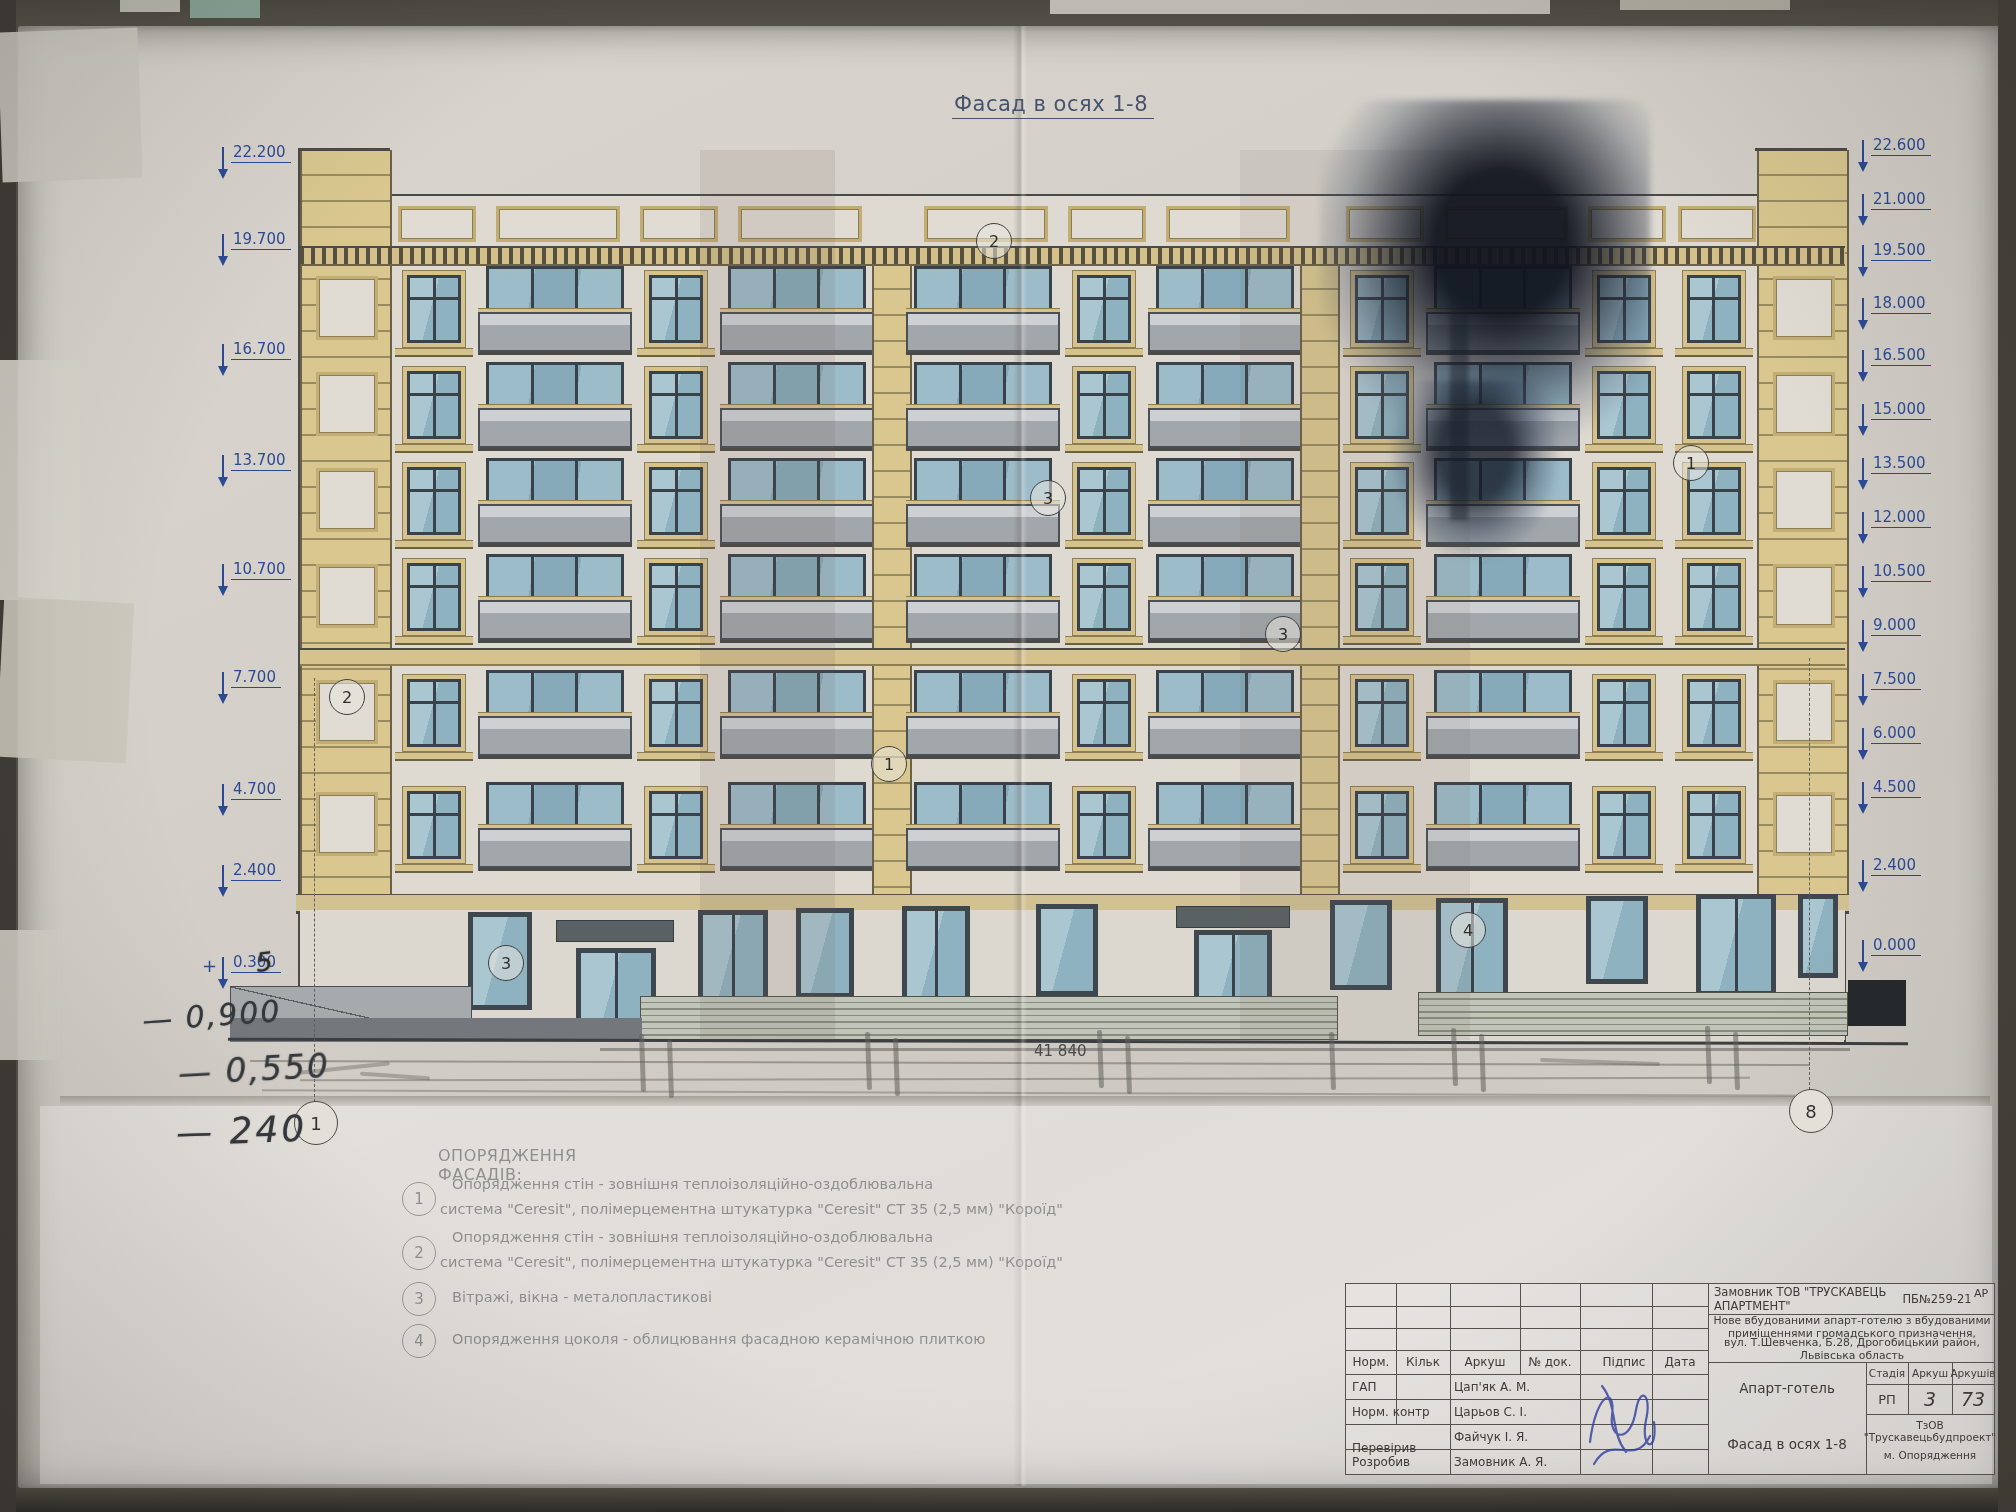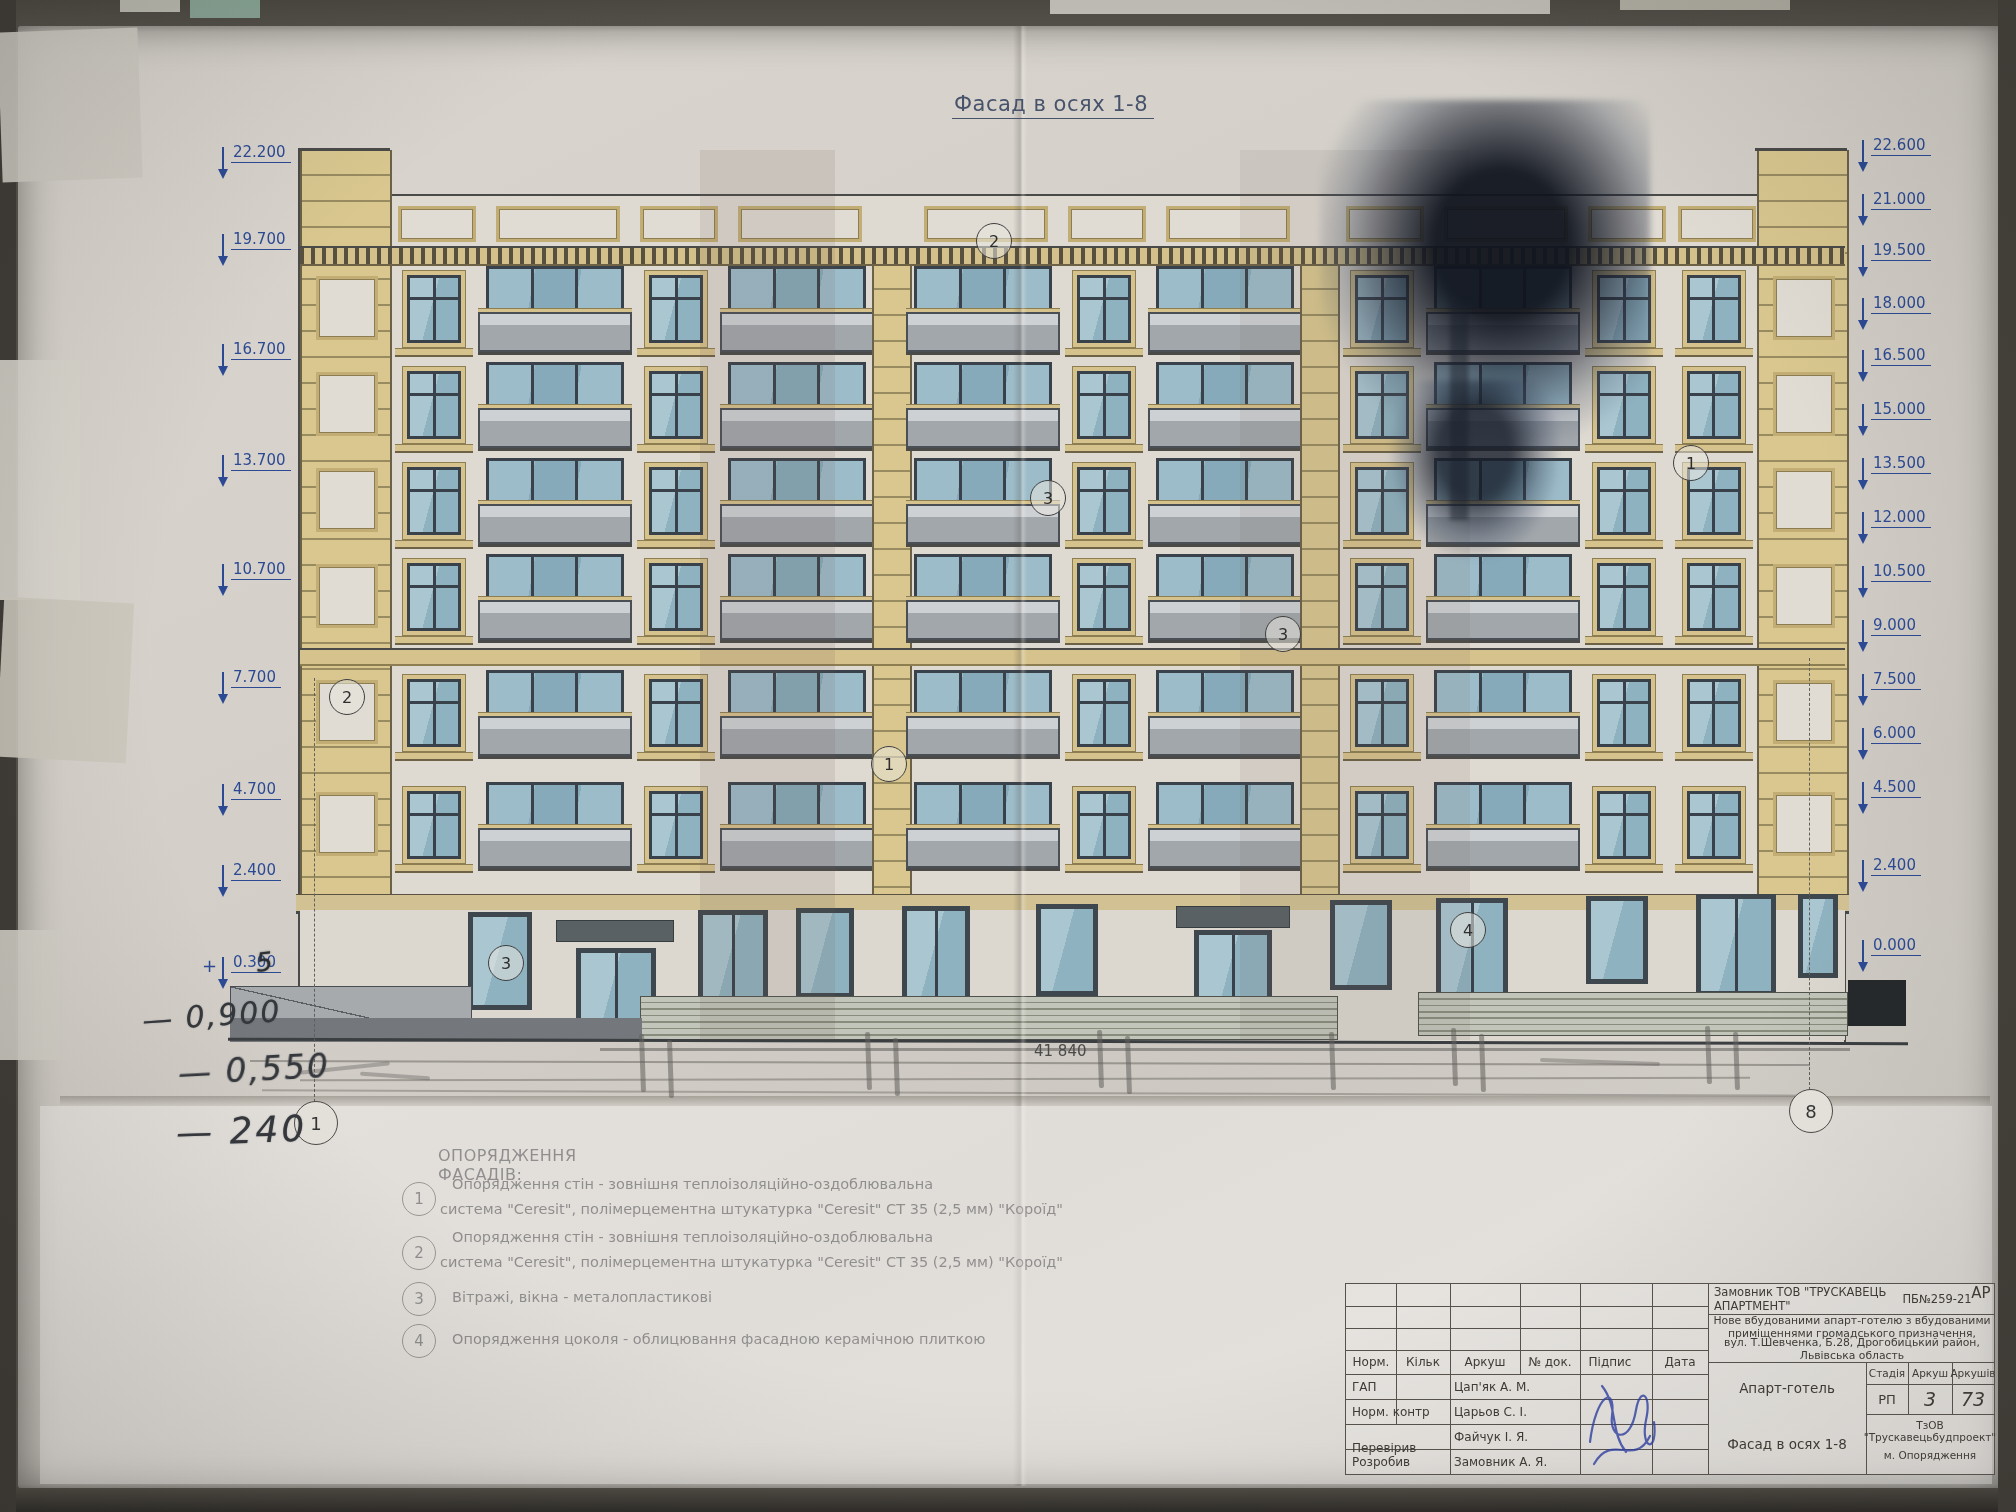--- a/index.html
+++ b/index.html
@@ -970,35 +970,35 @@
   <div class="tbl" style="left:520px;top:78px;width:1.2px;height:112px"></div>
   <div class="tbl" style="left:562px;top:78px;width:1.2px;height:52px"></div>
   <div class="tbl" style="left:606px;top:78px;width:1.2px;height:52px"></div>
   <div class="tbl" style="left:520px;top:100px;width:128px;height:1.2px"></div>
   <div class="tbl" style="left:520px;top:130px;width:128px;height:1.2px"></div>
 
   <div class="tbtxt" style="left:0;top:66px;width:50px;height:24px">Норм.</div>
   <div class="tbtxt" style="left:50px;top:66px;width:54px;height:24px">Кільк</div>
   <div class="tbtxt" style="left:104px;top:66px;width:70px;height:24px">Аркуш</div>
   <div class="tbtxt" style="left:174px;top:66px;width:60px;height:24px">№ док.</div>
-  <div class="tbtxt" style="left:228px;top:66px;width:72px;height:24px">Підпис</div>
+  <div class="tbtxt" style="left:242px;top:66px;width:72px;height:24px">Підпис</div>
   <div class="tbtxt" style="left:306px;top:66px;width:56px;height:24px">Дата</div>
 
   <div class="tbtxt" style="left:2px;top:90px;width:100px;height:25px;justify-content:flex-start;padding-left:4px">ГАП</div>
   <div class="tbtxt" style="left:104px;top:90px;width:130px;height:25px;justify-content:flex-start;padding-left:4px">Цап'як А. М.</div>
   <div class="tbtxt" style="left:2px;top:115px;width:100px;height:25px;justify-content:flex-start;padding-left:4px">Норм. контр</div>
   <div class="tbtxt" style="left:104px;top:115px;width:130px;height:25px;justify-content:flex-start;padding-left:4px">Царьов С. І.</div>
   <div class="tbtxt" style="left:2px;top:151px;width:100px;height:25px;justify-content:flex-start;padding-left:4px">Перевірив</div>
   <div class="tbtxt" style="left:104px;top:140px;width:130px;height:25px;justify-content:flex-start;padding-left:4px">Файчук І. Я.</div>
   <div class="tbtxt" style="left:2px;top:165px;width:100px;height:25px;justify-content:flex-start;padding-left:4px">Розробив</div>
   <div class="tbtxt" style="left:104px;top:165px;width:130px;height:25px;justify-content:flex-start;padding-left:4px">Замовник А. Я.</div>
 
   <div class="tbtxt" style="left:368px;top:0;width:190px;height:30px;font-size:11.5px;justify-content:flex-start;text-align:left">Замовник  ТОВ "ТРУСКАВЕЦЬ АПАРТМЕНТ"</div>
   <div class="tbtxt" style="left:556px;top:0;width:70px;height:30px;font-size:11.5px">ПБ№259-21</div>
-  <div class="tbtxt" style="left:624px;top:2px;width:22px;height:14px;font-size:15px">АР</div>
+  <div class="tbtxt" style="left:624px;top:2px;width:22px;height:14px;font-size:11px">АР</div>
   <div class="tbtxt" style="left:364px;top:32px;width:284px;height:22px;font-size:10.8px">Нове вбудованими апарт-готелю з вбудованими приміщеннями громадського призначення,</div>
   <div class="tbtxt" style="left:364px;top:54px;width:284px;height:22px;font-size:10.8px">вул. Т.Шевченка, Б.28, Дрогобицький район, Львівська область</div>
   <div class="tbtxt" style="left:362px;top:78px;width:158px;height:52px;font-size:13.5px">Апарт-готель</div>
   <div class="tbtxt" style="left:362px;top:130px;width:158px;height:60px;font-size:13.5px">Фасад в осях 1-8</div>
   <div class="tbtxt" style="left:520px;top:78px;width:42px;height:22px;font-size:10.5px">Стадія</div>
   <div class="tbtxt" style="left:562px;top:78px;width:44px;height:22px;font-size:10.5px">Аркуш</div>
   <div class="tbtxt" style="left:606px;top:78px;width:42px;height:22px;font-size:10.5px">Аркушів</div>
   <div class="tbtxt" style="left:520px;top:100px;width:42px;height:30px;font-size:13px">РП</div>
   <div class="tbtxt" style="left:562px;top:100px;width:44px;height:30px;font-size:19px;font-style:italic">3</div>
   <div class="tbtxt" style="left:606px;top:100px;width:42px;height:30px;font-size:19px;font-style:italic">73</div>

